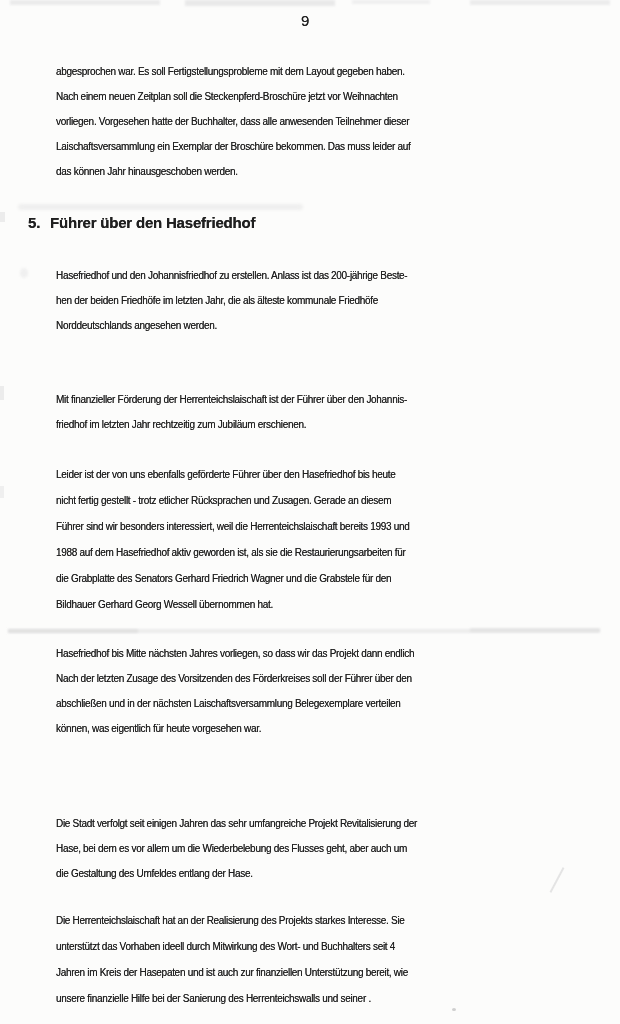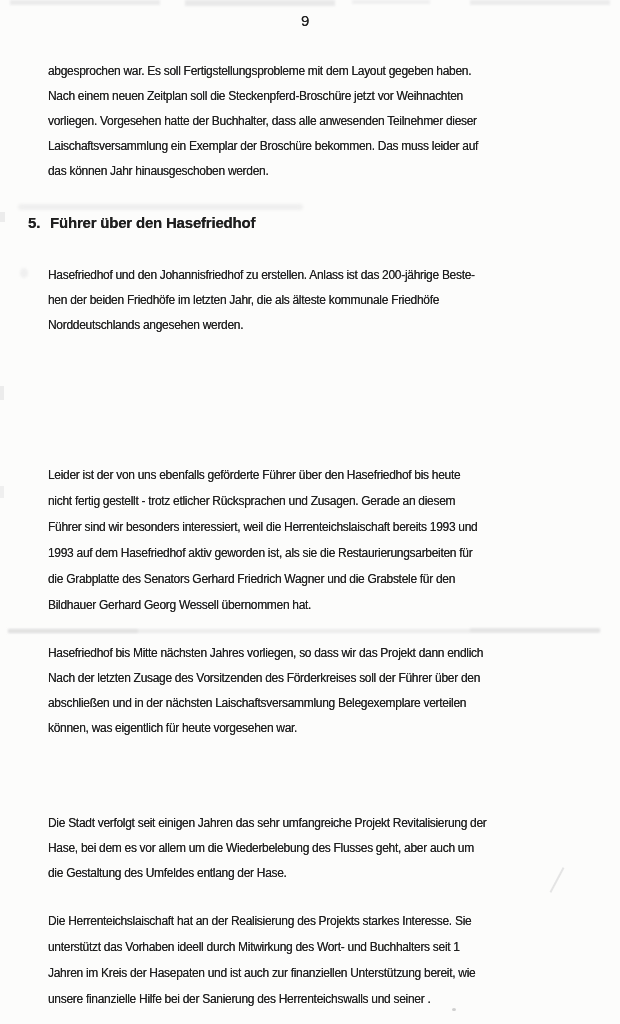--- a/index.html
+++ b/index.html
@@ -11,22 +11,22 @@
   .page{
     position:absolute;inset:0;width:620px;height:1024px;
     color:#1f1f1f;
   }
   .pagenum{
     position:absolute;top:12px;left:0;width:610px;text-align:center;
     font-size:15px;letter-spacing:-0.2px;
     text-shadow:0 0 0.5px rgba(25,25,25,0.8);
   }
   .para{
-    position:absolute;left:48px;width:560px;
-    font-size:12px;letter-spacing:-0.3px;
+    position:absolute;left:56px;width:560px;
+    font-size:10px;letter-spacing:-0.3px;
   }
   .ln{
     height:25px;line-height:25px;white-space:nowrap;
     text-shadow:0 0 0.5px rgba(25,25,25,0.8);
   }
   .lh26 .ln{height:26px;line-height:26px;}
   .heading{
     position:absolute;left:28px;width:560px;
     font-size:15px;font-weight:bold;letter-spacing:-0.2px;
     line-height:25px;white-space:nowrap;
@@ -83,44 +83,48 @@
   <div class="heading" style="top:210px">
     <span class="hnum">5.</span><span class="htitle">Führer über den Hasefriedhof</span>
   </div>
 
   <div class="para" style="top:263px">
     <div class="ln">Hasefriedhof und den Johannisfriedhof zu erstellen. Anlass ist das 200-jährige Beste-</div>
     <div class="ln">hen der beiden Friedhöfe im letzten Jahr, die als älteste kommunale Friedhöfe</div>
     <div class="ln">Norddeutschlands angesehen werden.</div>
   </div>
 
+  <div class="para" style="top:387px">
+    <div class="ln">Mit finanzieller Förderung der Herrenteichslaischaft ist der Führer über den Johannis-</div>
+    <div class="ln">friedhof im letzten Jahr rechtzeitig zum Jubiläum erschienen.</div>
+  </div>
 
   <div class="para lh26" style="top:462px">
     <div class="ln">Leider ist der von uns ebenfalls geförderte Führer über den Hasefriedhof bis heute</div>
     <div class="ln">nicht fertig gestellt - trotz etlicher Rücksprachen und Zusagen. Gerade an diesem</div>
     <div class="ln">Führer sind wir besonders interessiert, weil die Herrenteichslaischaft bereits 1993 und</div>
-    <div class="ln">1993 auf dem Hasefriedhof aktiv geworden ist, als sie die Restaurierungsarbeiten für</div>
+    <div class="ln">1988 auf dem Hasefriedhof aktiv geworden ist, als sie die Restaurierungsarbeiten für</div>
     <div class="ln">die Grabplatte des Senators Gerhard Friedrich Wagner und die Grabstele für den</div>
     <div class="ln">Bildhauer Gerhard Georg Wessell übernommen hat.</div>
   </div>
 
   <div class="para" style="top:641px">
     <div class="ln">Hasefriedhof bis Mitte nächsten Jahres vorliegen, so dass wir das Projekt dann endlich</div>
     <div class="ln">Nach der letzten Zusage des Vorsitzenden des Förderkreises soll der Führer über den</div>
     <div class="ln">abschließen und in der nächsten Laischaftsversammlung Belegexemplare verteilen</div>
     <div class="ln">können, was eigentlich für heute vorgesehen war.</div>
   </div>
 
 
   <div class="para" style="top:811px">
     <div class="ln">Die Stadt verfolgt seit einigen Jahren das sehr umfangreiche Projekt Revitalisierung der</div>
     <div class="ln">Hase, bei dem es vor allem um die Wiederbelebung des Flusses geht, aber auch um</div>
     <div class="ln">die Gestaltung des Umfeldes entlang der Hase.</div>
   </div>
 
   <div class="para lh26" style="top:908px">
     <div class="ln">Die Herrenteichslaischaft hat an der Realisierung des Projekts starkes Interesse. Sie</div>
-    <div class="ln">unterstützt das Vorhaben ideell durch Mitwirkung des Wort- und Buchhalters seit 1</div>
+    <div class="ln">unterstützt das Vorhaben ideell durch Mitwirkung des Wort- und Buchhalters seit 4</div>
     <div class="ln">Jahren im Kreis der Hasepaten und ist auch zur finanziellen Unterstützung bereit, wie</div>
     <div class="ln">unsere finanzielle Hilfe bei der Sanierung des Herrenteichswalls und seiner .</div>
   </div>
 
 </div>
 
 </body></html>

